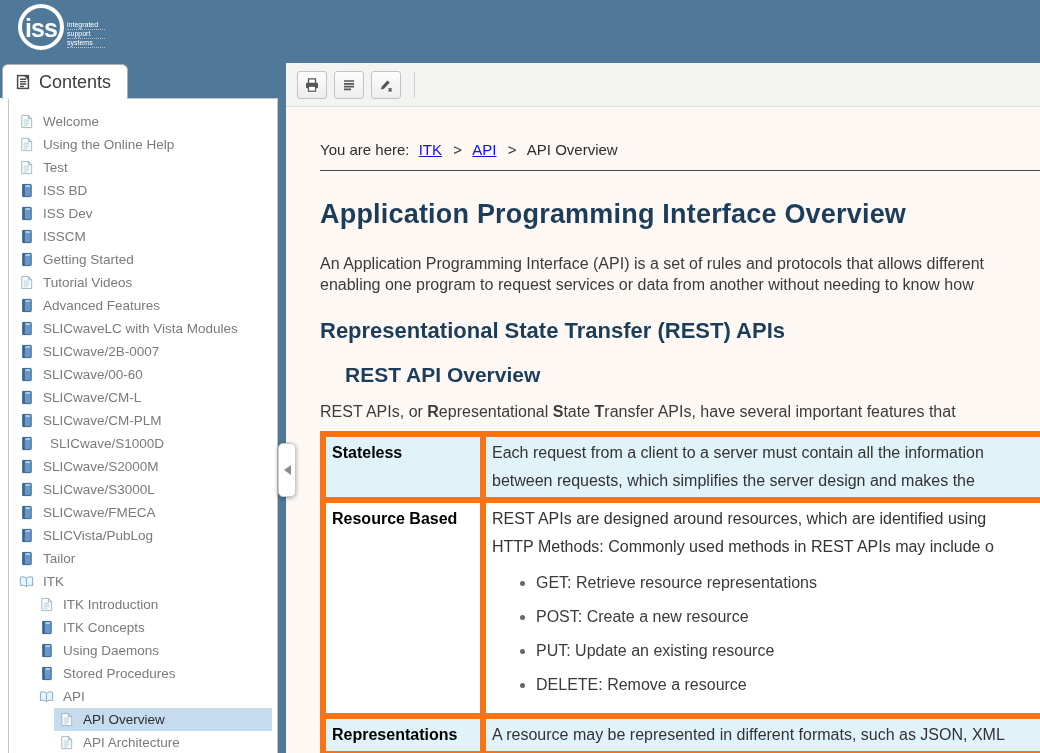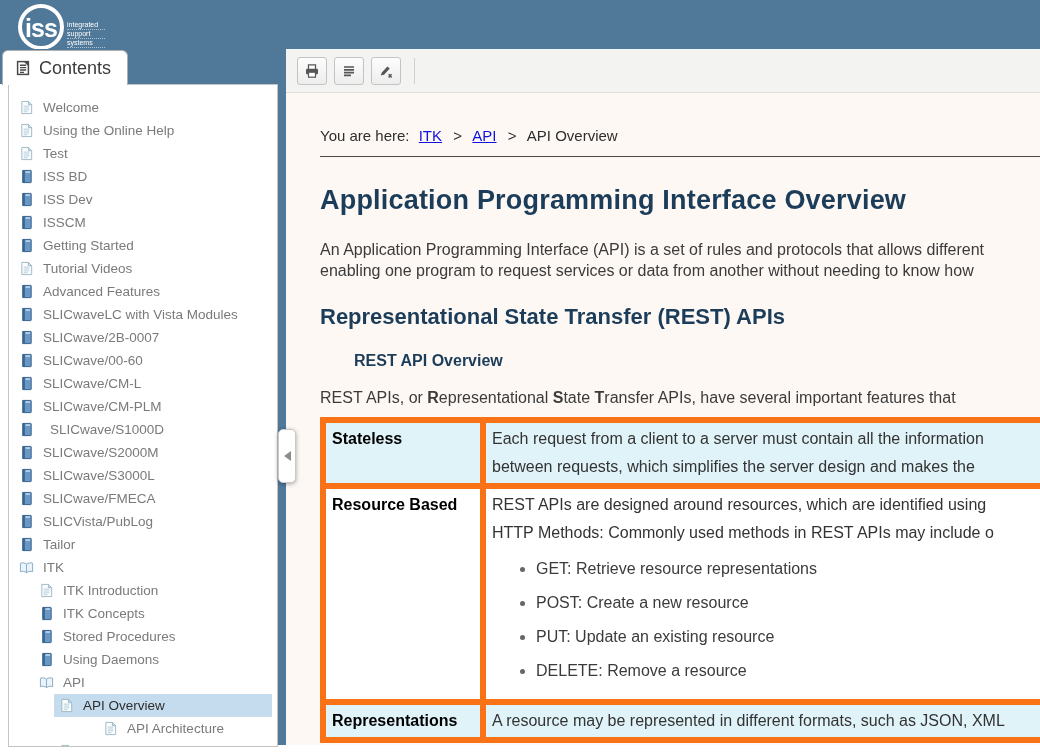--- a/index.html
+++ b/index.html
@@ -6,21 +6,21 @@
     --accent:#4f7899; --link:#1111dd; --heading:#1c3d5a;
     --shade:#e0f3f9; --selbg:#c5dbee; --contentbg:#fdf8f4;
   }
   *{box-sizing:border-box;}
   html,body{margin:0;padding:0;}
   body{
     width:1040px;height:753px;overflow:hidden;position:relative;
     font-family:"Liberation Sans","DejaVu Sans",sans-serif;background:#fff;
   }
   
-  .app-header{height:49px;background:var(--accent);position:relative;}
+  .app-header{height:63px;background:var(--accent);position:relative;}
   .logo{position:absolute;left:18px;top:4px;display:flex;align-items:center;}
   .logo-circle{
     width:46px;height:46px;border:4px solid #fff;border-radius:50%;
     display:flex;align-items:center;justify-content:center;
   }
   .logo-iss{color:#fff;font-weight:bold;font-size:25px;letter-spacing:-1px;line-height:1;margin-top:2px;}
   .logo-tagline{margin-left:3px;margin-top:14px;}
   .logo-tagline div{color:#fff;font-size:7px;line-height:8px;border-bottom:1px dotted rgba(255,255,255,.55);width:38px;}
   
   .columns{display:flex;height:696px;position:relative;}
@@ -62,21 +62,21 @@
   .content{flex:1;padding:34px 0 0 34px;overflow:visible;}
   .breadcrumb{font-size:15px;color:#2e2e2e;white-space:nowrap;}
   .breadcrumb a{color:var(--link);text-decoration:underline;cursor:pointer;}
   .bc-prefix{margin-right:5px;}
   .bc-sep{margin:0 7px;color:#2e2e2e;}
   .rule{border:0;border-top:1px solid #4a4a4a;width:1150px;margin:12px 0 0;}
   h1.page-title{margin:26px 0 0;font-size:27px;line-height:34px;color:var(--heading);letter-spacing:.2px;white-space:nowrap;}
   .para{margin-top:22px;}
   .line{white-space:nowrap;font-size:16px;line-height:21px;color:#3b3b3b;}
   h2.section-title{margin:22px 0 0;font-size:22px;line-height:27px;color:var(--heading);white-space:nowrap;}
-  h3.subsection-title{margin:20px 0 0 34px;font-size:16px;line-height:22px;color:var(--heading);white-space:nowrap;}
+  h3.subsection-title{margin:20px 0 0 25px;font-size:21px;line-height:22px;color:var(--heading);white-space:nowrap;}
   .para2{margin-top:15px;}
   .bseg{font-weight:bold;}
   
   table.features{border-collapse:collapse;margin-top:9px;width:1150px;table-layout:fixed;}
   table.features th,table.features td{border:6px solid #f97316;vertical-align:top;background:#fff;padding:2px 6px;}
   table.features th{width:160px;text-align:left;font-size:16px;line-height:28px;color:#000;white-space:nowrap;}
   table.features .cline{white-space:nowrap;font-size:16px;line-height:28px;color:#333;}
   table.features .shade{background:var(--shade);}
   table.features ul{margin:12px 0 16px;padding-left:44px;}
   table.features li{font-size:16px;line-height:20px;margin-bottom:14px;color:#3b3b3b;white-space:nowrap;}
@@ -344,52 +344,52 @@
             <span class="tlabel">ITK Concepts</span>
           </div>
           <div class="tree-item" style="margin-left: 25px;">
             <span class="ticon">
               <svg viewBox="0 0 16 16" width="15" height="15">
                 <path d="M4 1.5h8.5a.5.5 0 01.5.5v12a.5.5 0 01-.5.5H4z" fill="#6b97c4" stroke="#2f5d8a"></path>
                 <path d="M4 1.5h2.2v13H4z" fill="#35648f"></path>
                 <rect x="7" y="2.6" width="4.8" height="1.3" fill="#dce9f4"></rect>
               </svg>
             </span>
+            <span class="tlabel">Using Daemons</span>
+          </div>
+          <div class="tree-item" style="margin-left: 25px;">
+            <span class="ticon">
+              <svg viewBox="0 0 16 16" width="15" height="15">
+                <path d="M4 1.5h8.5a.5.5 0 01.5.5v12a.5.5 0 01-.5.5H4z" fill="#6b97c4" stroke="#2f5d8a"></path>
+                <path d="M4 1.5h2.2v13H4z" fill="#35648f"></path>
+                <rect x="7" y="2.6" width="4.8" height="1.3" fill="#dce9f4"></rect>
+              </svg>
+            </span>
             <span class="tlabel">Stored Procedures</span>
-          </div>
-          <div class="tree-item" style="margin-left: 25px;">
-            <span class="ticon">
-              <svg viewBox="0 0 16 16" width="15" height="15">
-                <path d="M4 1.5h8.5a.5.5 0 01.5.5v12a.5.5 0 01-.5.5H4z" fill="#6b97c4" stroke="#2f5d8a"></path>
-                <path d="M4 1.5h2.2v13H4z" fill="#35648f"></path>
-                <rect x="7" y="2.6" width="4.8" height="1.3" fill="#dce9f4"></rect>
-              </svg>
-            </span>
-            <span class="tlabel">Using Daemons</span>
           </div>
           <div class="tree-item" style="margin-left: 25px;">
             <span class="ticon">
               <svg viewBox="0 0 16 16" width="15" height="15">
                 <path d="M1.5 3.5c2-.9 4.6-.6 6.5 1 1.9-1.6 4.5-1.9 6.5-1v9c-2-.9-4.6-.6-6.5 1-1.9-1.6-4.5-1.9-6.5-1z" fill="#eaf4fa" stroke="#85a8c2"></path>
                 <path d="M8 4.5v9" stroke="#85a8c2" fill="none"></path>
               </svg>
             </span>
             <span class="tlabel">API</span>
           </div>
           <div class="tree-item selected" style="margin-left: 45px;">
             <span class="ticon">
               <svg viewBox="0 0 16 16" width="15" height="15">
                 <path d="M3 1.5h7l3.5 3.5v9.5H3z" fill="#fbfdfe" stroke="#9cb6c5"></path>
                 <path d="M10 1.5v3.5h3.5z" fill="#d8e9f1" stroke="#9cb6c5"></path>
                 <path d="M5 6.5h6M5 8.5h6M5 10.5h6M5 12.5h4" stroke="#b3cdda" stroke-width="1" fill="none"></path>
               </svg>
             </span>
             <span class="tlabel">API Overview</span>
           </div>
-          <div class="tree-item" style="margin-left: 45px; justify-content: center;">
+          <div class="tree-item" style="margin-left: 45px;">
             <span class="ticon">
               <svg viewBox="0 0 16 16" width="15" height="15">
                 <path d="M3 1.5h7l3.5 3.5v9.5H3z" fill="#fbfdfe" stroke="#9cb6c5"></path>
                 <path d="M10 1.5v3.5h3.5z" fill="#d8e9f1" stroke="#9cb6c5"></path>
                 <path d="M5 6.5h6M5 8.5h6M5 10.5h6M5 12.5h4" stroke="#b3cdda" stroke-width="1" fill="none"></path>
               </svg>
             </span>
             <span class="tlabel">API Architecture</span>
           </div>
           <div class="tree-item" style="margin-left: 45px;">

